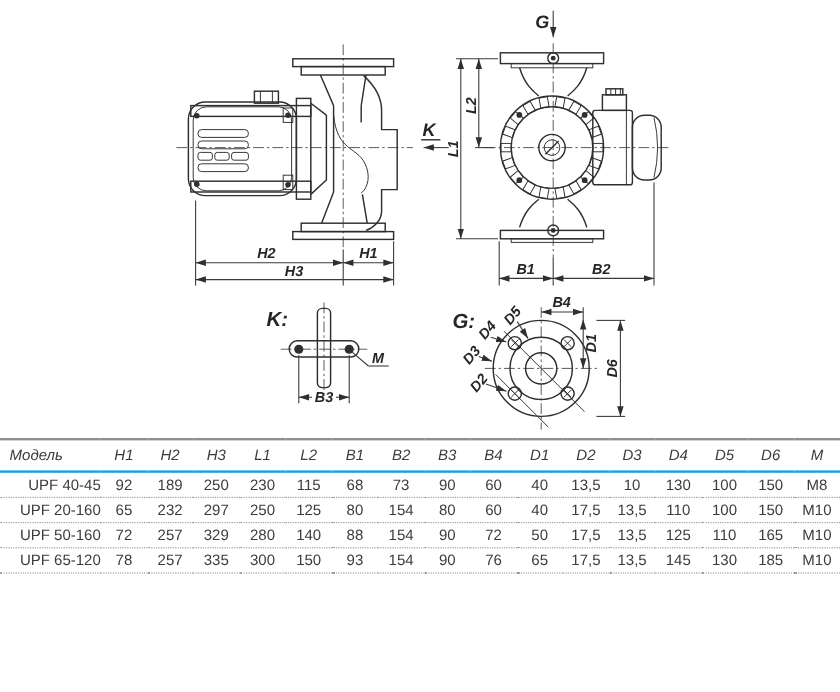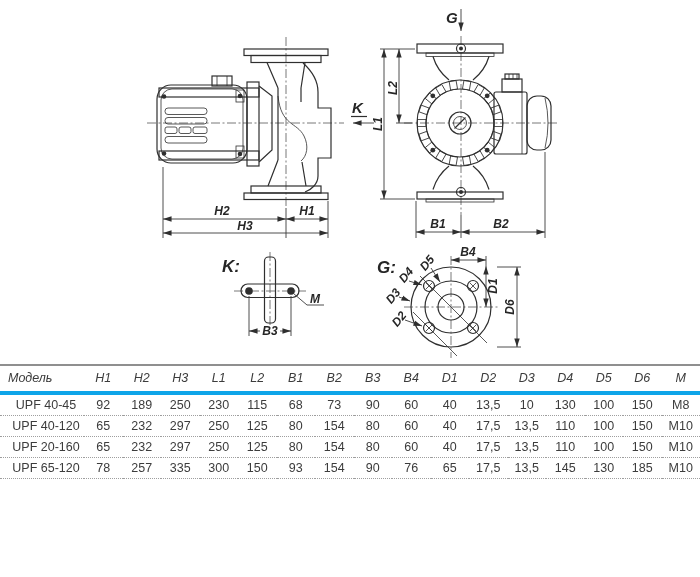--- a/index.html
+++ b/index.html
@@ -9,25 +9,25 @@
   .o{fill:none;stroke:#2f2f2f;stroke-width:1.2;}
   .o2{fill:none;stroke:#2f2f2f;stroke-width:0.8;}
   .fillc{fill:#2f2f2f;stroke:none;}
   .dim{fill:none;stroke:#3a3a3a;stroke-width:0.9;}
   .cl{fill:none;stroke:#555;stroke-width:0.8;stroke-dasharray:9 2.5 2 2.5;}
   .lbl{font-size:12px;font-style:italic;font-weight:bold;}
   .vl{font-size:15px;font-weight:bold;font-style:italic;}
   .dl{font-size:17px;font-weight:bold;font-style:italic;}
   table{width:700px;border-collapse:collapse;table-layout:fixed;
         font-size:12.5px;color:#3c3c3c;border-top:2px solid #8f8f8f;}
-  thead th{font-style:italic;font-weight:normal;border-bottom:4px solid #0ea5e9;
+  thead th{font-style:italic;font-weight:normal;border-bottom:2px solid #0ea5e9;
         padding:5px 0 6px;text-align:center;}
   thead th:first-child{text-align:left;padding-left:8px;}
   tbody td{border-bottom:1px dotted #9e9e9e;padding:3px 0;text-align:center;}
-  tbody td:first-child{text-align:center;padding-left:8px;}
+  tbody td:first-child{text-align:right;padding-left:8px;}
 </style>
 </head>
 <body>
 
 <div id="page">
 
 <svg width="700" height="360" viewBox="0 0 700 360">
   <defs>
     <marker id="ae" markerWidth="11" markerHeight="8" refX="9.5" refY="4" orient="auto">
       <path d="M0,1 L9.5,4 L0,7 z" fill="#2f2f2f"></path>
@@ -266,55 +266,55 @@
           <td>60</td>
           <td>40</td>
           <td>13,5</td>
           <td>10</td>
           <td>130</td>
           <td>100</td>
           <td>150</td>
           <td>M8</td>
         </tr>
         <tr>
-          <td>UPF 40-120</td>
+          <td>UPF 20-160</td>
           <td>65</td>
           <td>232</td>
           <td>297</td>
           <td>250</td>
           <td>125</td>
           <td>80</td>
           <td>154</td>
           <td>80</td>
           <td>60</td>
           <td>40</td>
           <td>17,5</td>
           <td>13,5</td>
           <td>110</td>
           <td>100</td>
           <td>150</td>
           <td>M10</td>
         </tr>
         <tr>
-          <td>UPF 20-160</td>
-          <td>65</td>
-          <td>232</td>
-          <td>297</td>
-          <td>250</td>
-          <td>125</td>
-          <td>80</td>
+          <td>UPF 50-160</td>
+          <td>72</td>
+          <td>257</td>
+          <td>329</td>
+          <td>280</td>
+          <td>140</td>
+          <td>88</td>
           <td>154</td>
-          <td>80</td>
-          <td>60</td>
-          <td>40</td>
+          <td>90</td>
+          <td>72</td>
+          <td>50</td>
           <td>17,5</td>
           <td>13,5</td>
+          <td>125</td>
           <td>110</td>
-          <td>100</td>
-          <td>150</td>
+          <td>165</td>
           <td>M10</td>
         </tr>
         <tr>
           <td>UPF 65-120</td>
           <td>78</td>
           <td>257</td>
           <td>335</td>
           <td>300</td>
           <td>150</td>
           <td>93</td>

